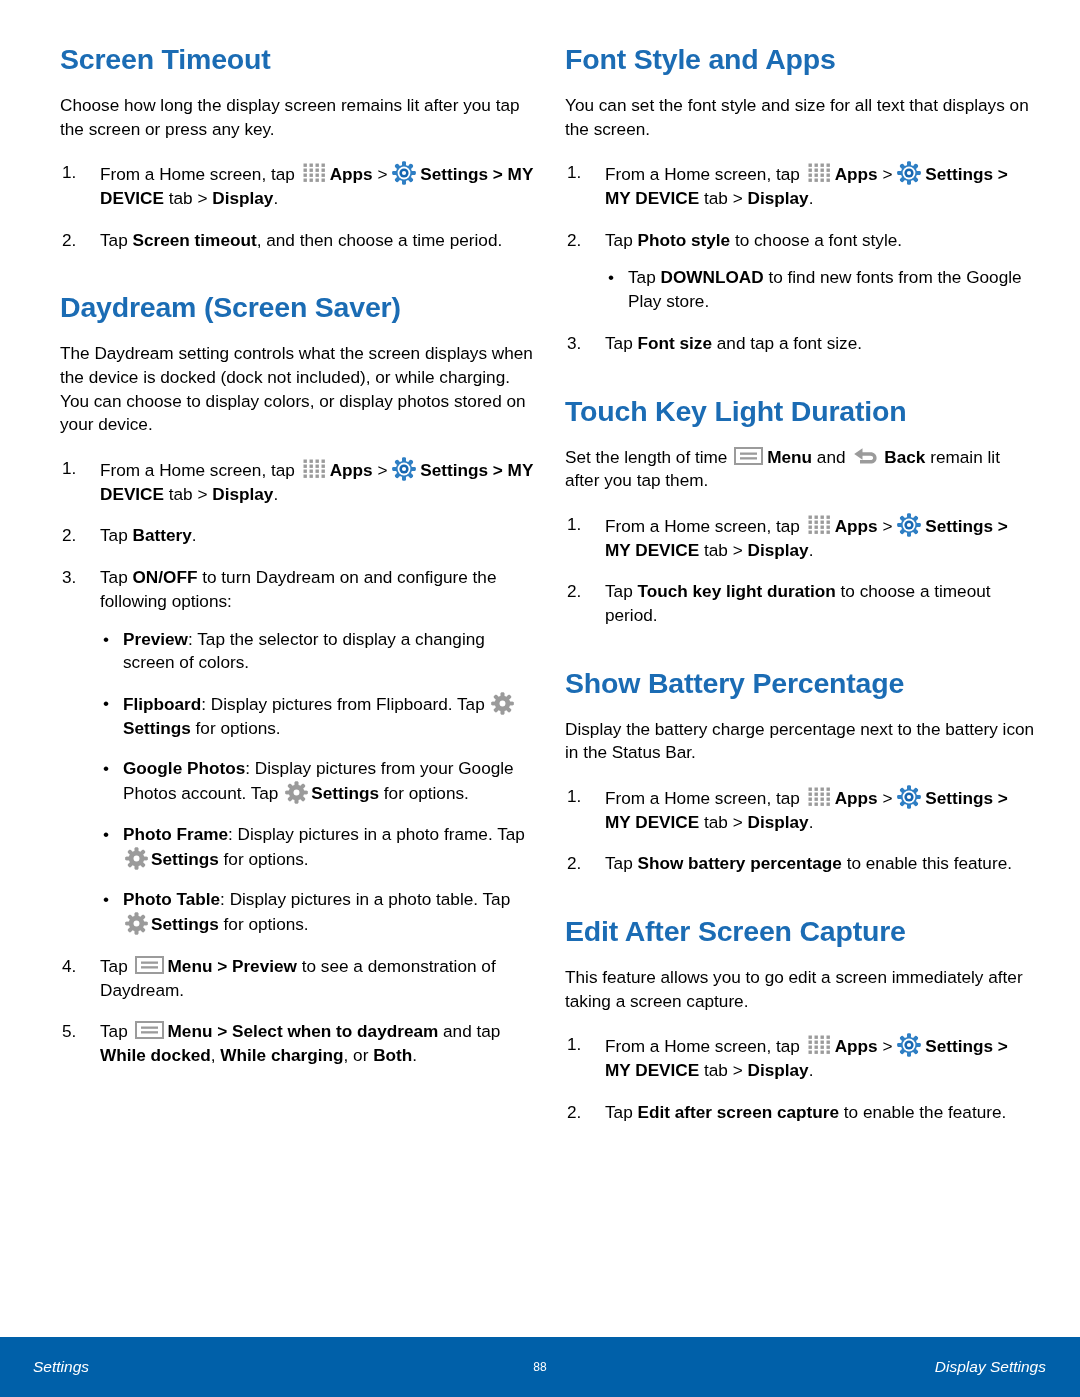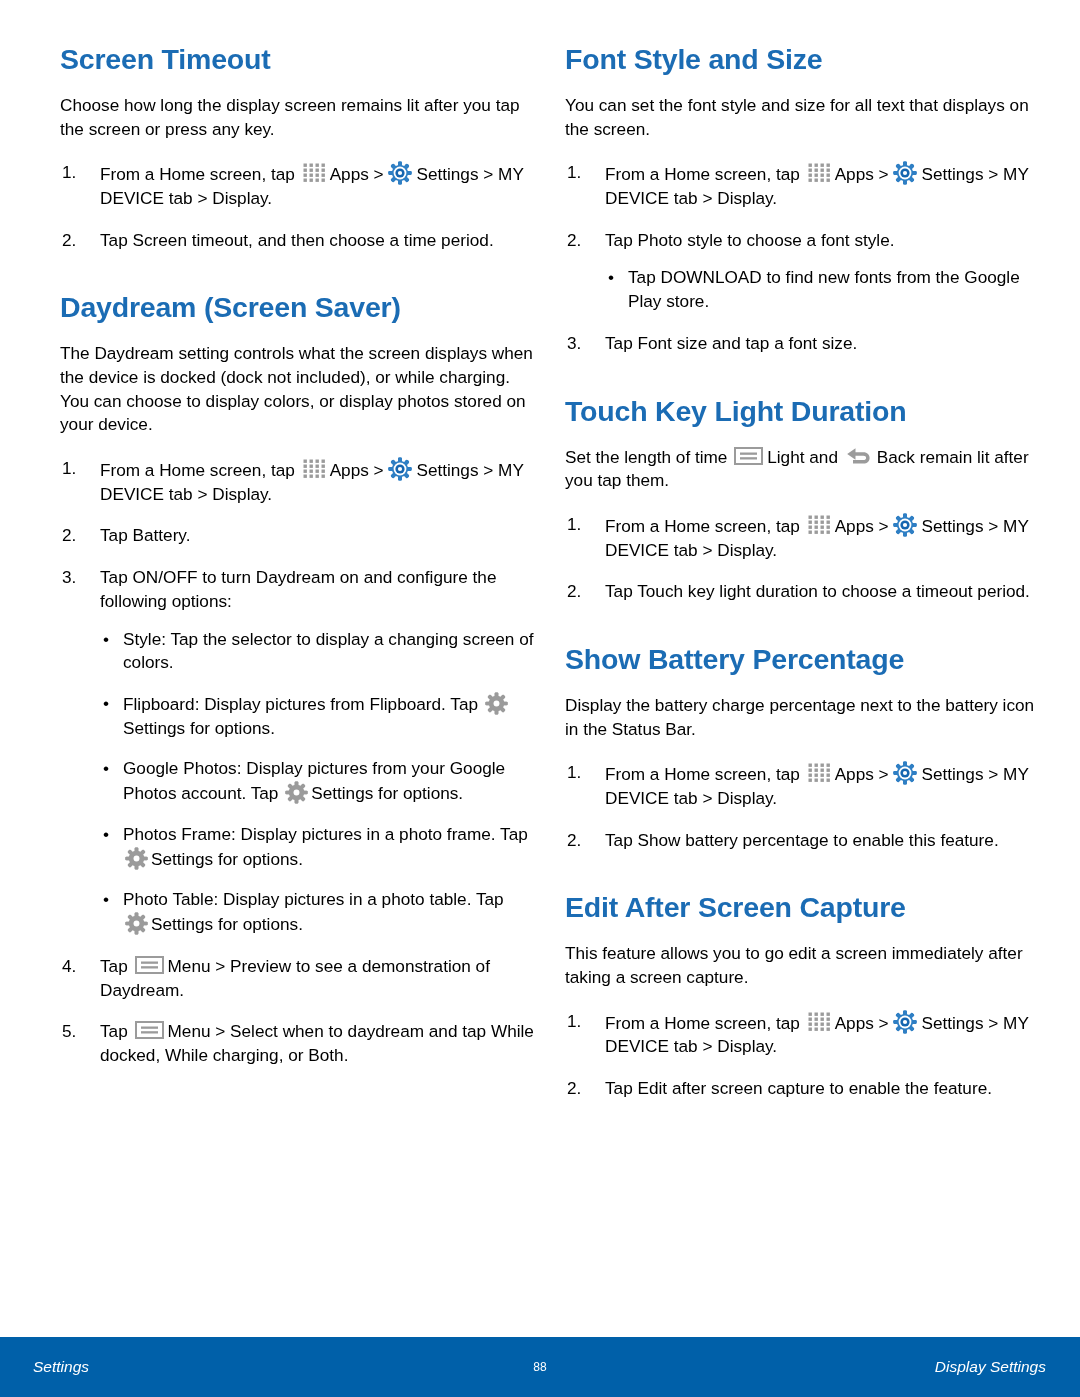--- a/index.html
+++ b/index.html
@@ -92,21 +92,21 @@
     margin-bottom: 17px;
   }
   ul.bullets > li:last-child { margin-bottom: 0; }
   ul.bullets > li > .dot {
     position: absolute;
     left: 3px;
     top: 0;
   }
   .step-sub { margin-left: 18px; }
 
-  b, strong { font-weight: normal; margin-top: 40px; }
+  b, strong { font-weight: bold; margin-top: 40px; }
 
   
   .icn {
     display: inline-block;
     vertical-align: -4px;
     position: relative;
   }
   .icn svg { display: block; }
 
   .icn-apps { width: 25px; height: 21px; vertical-align: -3px; margin: 0 3px 0 2px; }
@@ -221,21 +221,21 @@
                     <rect x="10.1" y="0.4" width="3.8" height="23.2" rx="1.1" fill="#2f7fc4" transform="rotate(225 12 12)"></rect>
                     <rect x="10.1" y="0.4" width="3.8" height="23.2" rx="1.1" fill="#2f7fc4" transform="rotate(270 12 12)"></rect>
                     <rect x="10.1" y="0.4" width="3.8" height="23.2" rx="1.1" fill="#2f7fc4" transform="rotate(315 12 12)"></rect>
                     <circle cx="12" cy="12" r="8.1" fill="#2f7fc4"></circle>
                     <circle cx="12" cy="12" r="6.4" fill="#ffffff"></circle>
                     <circle cx="12" cy="12" r="4.6" fill="#1565b0"></circle>
                     <circle cx="12" cy="12" r="2.1" fill="#ffffff"></circle>
                   </svg></span><b>Settings &gt; MY DEVICE</b> tab &gt; <b>Display</b>.</span></li>
             <li><span class="num">2.</span><span>Tap <b>Battery</b>.</span></li>
             <li><span class="num">3.</span><span>Tap <b>ON/OFF</b> to turn Daydream on and configure the following options:</span><ul class="bullets step-sub">
-                <li><span class="dot">•</span><span><b>Style</b>: Tap the selector to display a changing screen of colors.</span></li>
+                <li><span class="dot">•</span><span><b>Preview</b>: Tap the selector to display a changing screen of colors.</span></li>
                 <li><span class="dot">•</span><span><b>Flipboard</b>: Display pictures from Flipboard. Tap <span class="icn icn-settings-gray"><svg viewBox="0 0 24 24" width="23" height="23">
                         <rect x="10.1" y="0.4" width="3.8" height="23.2" rx="1.1" fill="#9b9b9b" transform="rotate(0 12 12)"></rect>
                         <rect x="10.1" y="0.4" width="3.8" height="23.2" rx="1.1" fill="#9b9b9b" transform="rotate(45 12 12)"></rect>
                         <rect x="10.1" y="0.4" width="3.8" height="23.2" rx="1.1" fill="#9b9b9b" transform="rotate(90 12 12)"></rect>
                         <rect x="10.1" y="0.4" width="3.8" height="23.2" rx="1.1" fill="#9b9b9b" transform="rotate(135 12 12)"></rect>
                         <rect x="10.1" y="0.4" width="3.8" height="23.2" rx="1.1" fill="#9b9b9b" transform="rotate(180 12 12)"></rect>
                         <rect x="10.1" y="0.4" width="3.8" height="23.2" rx="1.1" fill="#9b9b9b" transform="rotate(225 12 12)"></rect>
                         <rect x="10.1" y="0.4" width="3.8" height="23.2" rx="1.1" fill="#9b9b9b" transform="rotate(270 12 12)"></rect>
                         <rect x="10.1" y="0.4" width="3.8" height="23.2" rx="1.1" fill="#9b9b9b" transform="rotate(315 12 12)"></rect>
                         <circle cx="12" cy="12" r="8.1" fill="#9b9b9b"></circle>
@@ -246,21 +246,21 @@
                         <rect x="10.1" y="0.4" width="3.8" height="23.2" rx="1.1" fill="#9b9b9b" transform="rotate(45 12 12)"></rect>
                         <rect x="10.1" y="0.4" width="3.8" height="23.2" rx="1.1" fill="#9b9b9b" transform="rotate(90 12 12)"></rect>
                         <rect x="10.1" y="0.4" width="3.8" height="23.2" rx="1.1" fill="#9b9b9b" transform="rotate(135 12 12)"></rect>
                         <rect x="10.1" y="0.4" width="3.8" height="23.2" rx="1.1" fill="#9b9b9b" transform="rotate(180 12 12)"></rect>
                         <rect x="10.1" y="0.4" width="3.8" height="23.2" rx="1.1" fill="#9b9b9b" transform="rotate(225 12 12)"></rect>
                         <rect x="10.1" y="0.4" width="3.8" height="23.2" rx="1.1" fill="#9b9b9b" transform="rotate(270 12 12)"></rect>
                         <rect x="10.1" y="0.4" width="3.8" height="23.2" rx="1.1" fill="#9b9b9b" transform="rotate(315 12 12)"></rect>
                         <circle cx="12" cy="12" r="8.1" fill="#9b9b9b"></circle>
                         <circle cx="12" cy="12" r="3.1" fill="#ffffff"></circle>
                       </svg></span><b>Settings</b> for options.</span></li>
-                <li><span class="dot">•</span><span><b>Photos Frame</b>: Display pictures in a photo frame. Tap <span class="icn icn-settings-gray"><svg viewBox="0 0 24 24" width="23" height="23">
+                <li><span class="dot">•</span><span><b>Photo Frame</b>: Display pictures in a photo frame. Tap <span class="icn icn-settings-gray"><svg viewBox="0 0 24 24" width="23" height="23">
                         <rect x="10.1" y="0.4" width="3.8" height="23.2" rx="1.1" fill="#9b9b9b" transform="rotate(0 12 12)"></rect>
                         <rect x="10.1" y="0.4" width="3.8" height="23.2" rx="1.1" fill="#9b9b9b" transform="rotate(45 12 12)"></rect>
                         <rect x="10.1" y="0.4" width="3.8" height="23.2" rx="1.1" fill="#9b9b9b" transform="rotate(90 12 12)"></rect>
                         <rect x="10.1" y="0.4" width="3.8" height="23.2" rx="1.1" fill="#9b9b9b" transform="rotate(135 12 12)"></rect>
                         <rect x="10.1" y="0.4" width="3.8" height="23.2" rx="1.1" fill="#9b9b9b" transform="rotate(180 12 12)"></rect>
                         <rect x="10.1" y="0.4" width="3.8" height="23.2" rx="1.1" fill="#9b9b9b" transform="rotate(225 12 12)"></rect>
                         <rect x="10.1" y="0.4" width="3.8" height="23.2" rx="1.1" fill="#9b9b9b" transform="rotate(270 12 12)"></rect>
                         <rect x="10.1" y="0.4" width="3.8" height="23.2" rx="1.1" fill="#9b9b9b" transform="rotate(315 12 12)"></rect>
                         <circle cx="12" cy="12" r="8.1" fill="#9b9b9b"></circle>
                         <circle cx="12" cy="12" r="3.1" fill="#ffffff"></circle>
@@ -286,21 +286,21 @@
             <li><span class="num">5.</span><span>Tap <span class="icn icn-menu"><svg viewBox="0 0 29 20" width="29" height="20">
                     <rect x="1" y="2" width="27" height="16" fill="#ffffff" stroke="#9b9b9b" stroke-width="2"></rect>
                     <rect x="6" y="6.5" width="17" height="2.3" fill="#9b9b9b"></rect>
                     <rect x="6" y="11.2" width="17" height="2.3" fill="#9b9b9b"></rect>
                   </svg></span><b>Menu &gt; Select when to daydream</b> and tap <b>While docked</b>, <b>While charging</b>, or <b>Both</b>.</span></li>
           </ol>
         </div>
       </div>
     <div class="col col-right" id="right-col">
         <div class="sec">
-          <h2 class="heading">Font Style and Size</h2>
+          <h2 class="heading">Font Style and Apps</h2>
           <p class="body">You can set the font style and size for all text that displays on the screen.</p>
           <ol class="steps">
             <li><span class="num">1.</span><span>From a Home screen, tap <span class="icn icn-apps"><svg viewBox="0 0 25 21" width="25" height="21">
                     <rect x="1.5" y="1.5" width="3.4" height="3.4" fill="#9b9b9b"></rect>
                     <rect x="7.5" y="1.5" width="3.4" height="3.4" fill="#9b9b9b"></rect>
                     <rect x="13.5" y="1.5" width="3.4" height="3.4" fill="#9b9b9b"></rect>
                     <rect x="19.5" y="1.5" width="3.4" height="3.4" fill="#9b9b9b"></rect>
                     <rect x="1.5" y="6.5" width="3.4" height="3.4" fill="#9b9b9b"></rect>
                     <rect x="7.5" y="6.5" width="3.4" height="3.4" fill="#9b9b9b"></rect>
                     <rect x="13.5" y="6.5" width="3.4" height="3.4" fill="#9b9b9b"></rect>
@@ -332,21 +332,21 @@
               </ul></li>
             <li><span class="num">3.</span><span>Tap <b>Font size</b> and tap a font size.</span></li>
           </ol>
         </div>
         <div class="sec">
           <h2 class="heading">Touch Key Light Duration</h2>
           <p class="body">Set the length of time <span class="icn icn-menu"><svg viewBox="0 0 29 20" width="29" height="20">
                 <rect x="1" y="2" width="27" height="16" fill="#ffffff" stroke="#9b9b9b" stroke-width="2"></rect>
                 <rect x="6" y="6.5" width="17" height="2.3" fill="#9b9b9b"></rect>
                 <rect x="6" y="11.2" width="17" height="2.3" fill="#9b9b9b"></rect>
-              </svg></span><b>Light</b> and <span class="icn icn-back"><svg viewBox="0 0 28 21" width="28" height="21">
+              </svg></span><b>Menu</b> and <span class="icn icn-back"><svg viewBox="0 0 28 21" width="28" height="21">
                 <path d="M10.5 2.2 L10.5 6.2 L18.5 6.2 C22.2 6.2 24.6 8.8 24.6 11.9 C24.6 15.1 22.2 17.6 18.5 17.6 L8.0 17.6 L8.0 14.0 L18.3 14.0 C20.1 14.0 21.1 13.1 21.1 11.9 C21.1 10.7 20.1 9.8 18.3 9.8 L10.5 9.8 L10.5 13.8 L2.2 8.0 Z" fill="#9b9b9b"></path>
               </svg></span><b>Back</b> remain lit after you tap them.</p>
           <ol class="steps">
             <li><span class="num">1.</span><span>From a Home screen, tap <span class="icn icn-apps"><svg viewBox="0 0 25 21" width="25" height="21">
                     <rect x="1.5" y="1.5" width="3.4" height="3.4" fill="#9b9b9b"></rect>
                     <rect x="7.5" y="1.5" width="3.4" height="3.4" fill="#9b9b9b"></rect>
                     <rect x="13.5" y="1.5" width="3.4" height="3.4" fill="#9b9b9b"></rect>
                     <rect x="19.5" y="1.5" width="3.4" height="3.4" fill="#9b9b9b"></rect>
                     <rect x="1.5" y="6.5" width="3.4" height="3.4" fill="#9b9b9b"></rect>
                     <rect x="7.5" y="6.5" width="3.4" height="3.4" fill="#9b9b9b"></rect>

